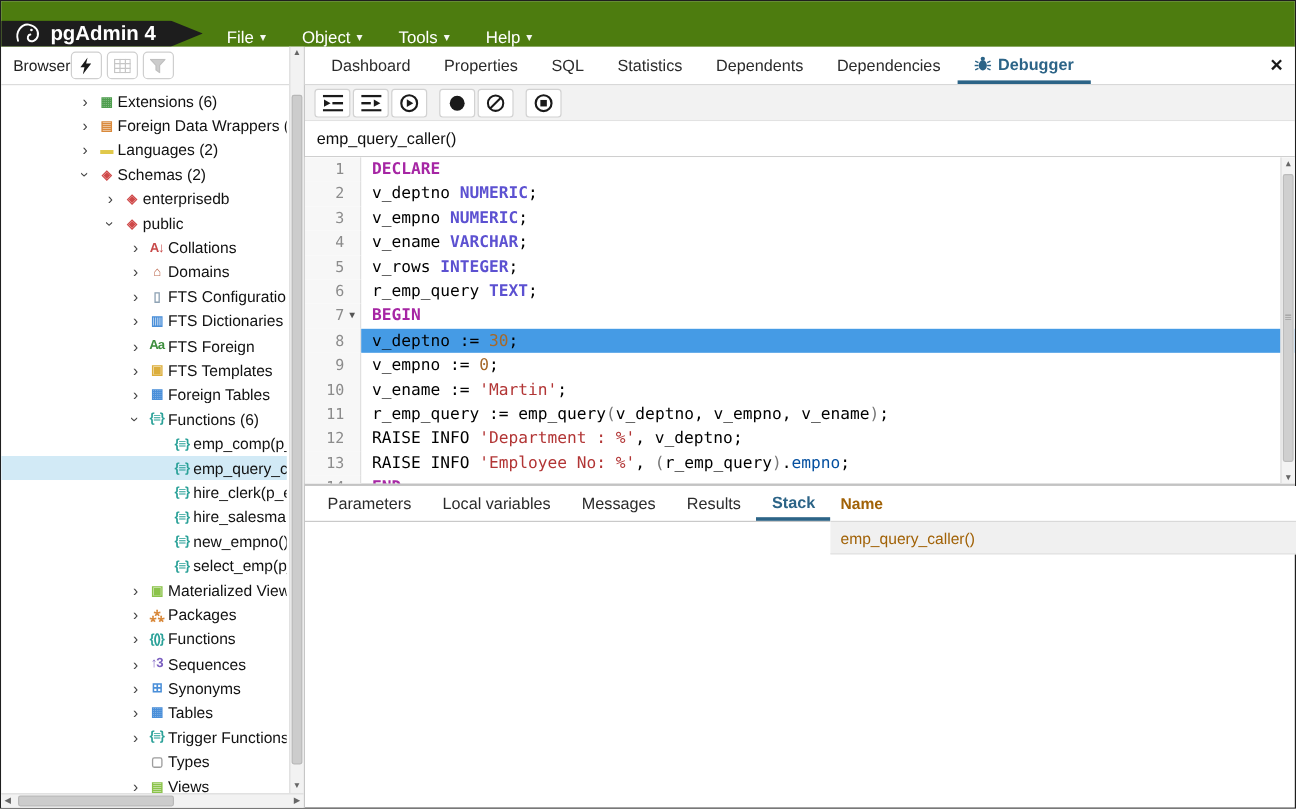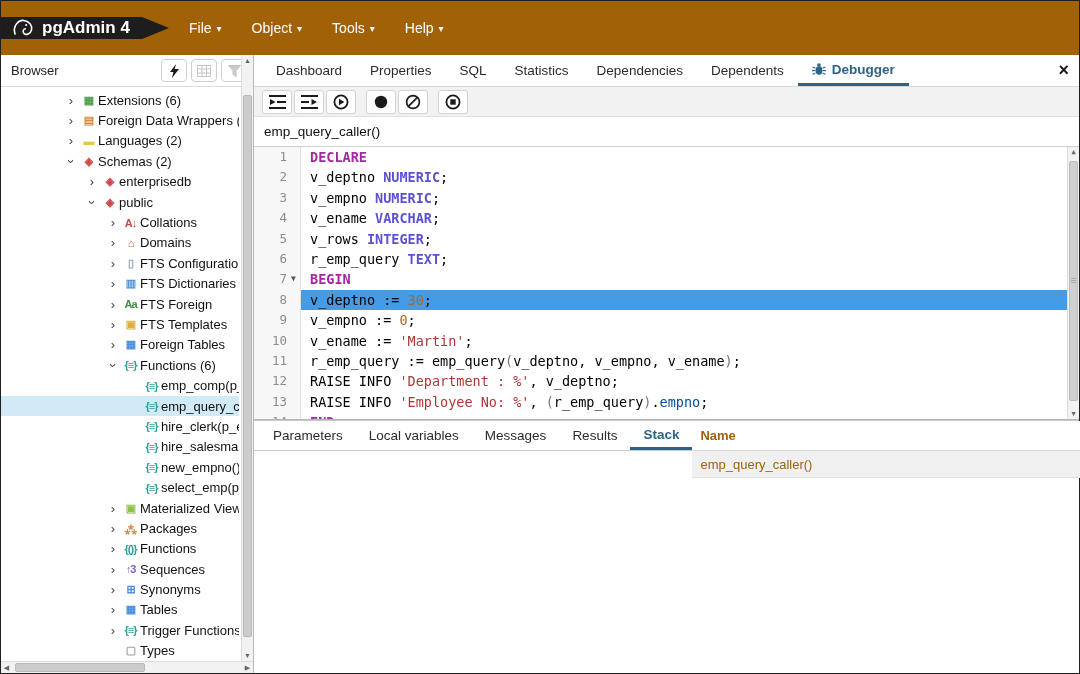--- a/index.html
+++ b/index.html
@@ -1,34 +1,34 @@
 <!DOCTYPE html>
 <html><head>
 <meta charset="utf-8">
 <style>
   * { box-sizing: border-box; margin: 0; padding: 0; }
   html,body { width:1080px; height:674px; overflow:hidden; }
   body { font-family:"Liberation Sans", sans-serif; background:#fff; }
   #window { width:1080px; height:674px; display:flex; flex-direction:column; border:1px solid #1f1f1f; background:#fff; }
 
   
-  .topbar { height:54px; background:#a16207; display:flex; align-items:center; flex:none; }
+  .topbar { height:38px; background:#4d7c0f; display:flex; align-items:flex-end; flex:none; }
   .logo { width:168px; background:#1d1d1d; color:#fff; display:flex; align-items:center; gap:7px;
           padding-left:10px; font-size:17px; font-weight:bold; flex:none;
           clip-path:polygon(0 0, 84% 0, 100% 50%, 84% 100%, 0 100%); }
   .menus { display:flex; align-items:center; gap:30px; margin-left:20px; }
   .menu-item { color:#fff; font-size:14px; display:flex; align-items:center; gap:5px; cursor:default; }
   .menu-item .caret { font-size:10px; opacity:.95; }
 
   
   .main { flex:1; display:flex; min-height:0; }
 
   
   .left { width:253px; flex:none; border-right:1px solid #b9b9b9; display:flex; flex-direction:column; position:relative; background:#fff; }
-  .browser-header { height:32px; flex:none; border-bottom:1px solid #dcdcdc; display:flex; align-items:center; justify-content:space-between; padding:0 6px 0 10px; }
+  .browser-header { height:32px; flex:none; border-bottom:1px solid #dcdcdc; display:flex; align-items:center; padding:0 6px 0 10px; }
   .browser-title { font-size:13px; color:#222; }
   .bbtns { display:flex; gap:4px; }
   .bbtn { width:26px; height:23px; background:#fff; border:1px solid #cfcfcf; border-radius:4px; display:flex; align-items:center; justify-content:center; }
   .tree { flex:1; overflow:hidden; padding:3px 14px 0 0; position:relative; }
   .tree-row { height:20.4px; display:flex; align-items:center; font-size:13px; color:#111; white-space:nowrap; overflow:hidden; }
   .tree-row.selected { background:#d2eaf6; }
   .expander { width:16px; flex:none; color:#444; font-size:13px; display:flex; align-items:center; justify-content:center; }
   .expander.expanded { transform:rotate(90deg); }
   .tree-ico { width:19px; flex:none; font-size:11px; font-weight:bold; text-align:center; letter-spacing:-1px; }
   .tree-label { overflow:hidden; }
@@ -331,24 +331,24 @@
           <div class="tab">
             <span>Properties</span>
           </div>
           <div class="tab">
             <span>SQL</span>
           </div>
           <div class="tab">
             <span>Statistics</span>
           </div>
           <div class="tab">
+            <span>Dependents</span>
+          </div>
+          <div class="tab">
             <span>Dependencies</span>
-          </div>
-          <div class="tab">
-            <span>Dependents</span>
           </div>
           <div class="tab active">
             <span>
               <svg width="14" height="14" viewBox="0 0 14 14">
                 <g fill="#2c6487">
                   <ellipse cx="7" cy="8.5" rx="3.4" ry="4.2"></ellipse>
                   <circle cx="7" cy="3" r="1.8"></circle>
                   <rect x="0.5" y="5" width="3" height="1.2" transform="rotate(25 2 5.6)"></rect>
                   <rect x="10.5" y="5" width="3" height="1.2" transform="rotate(-25 12 5.6)"></rect>
                   <rect x="0" y="8" width="3.4" height="1.2"></rect>

